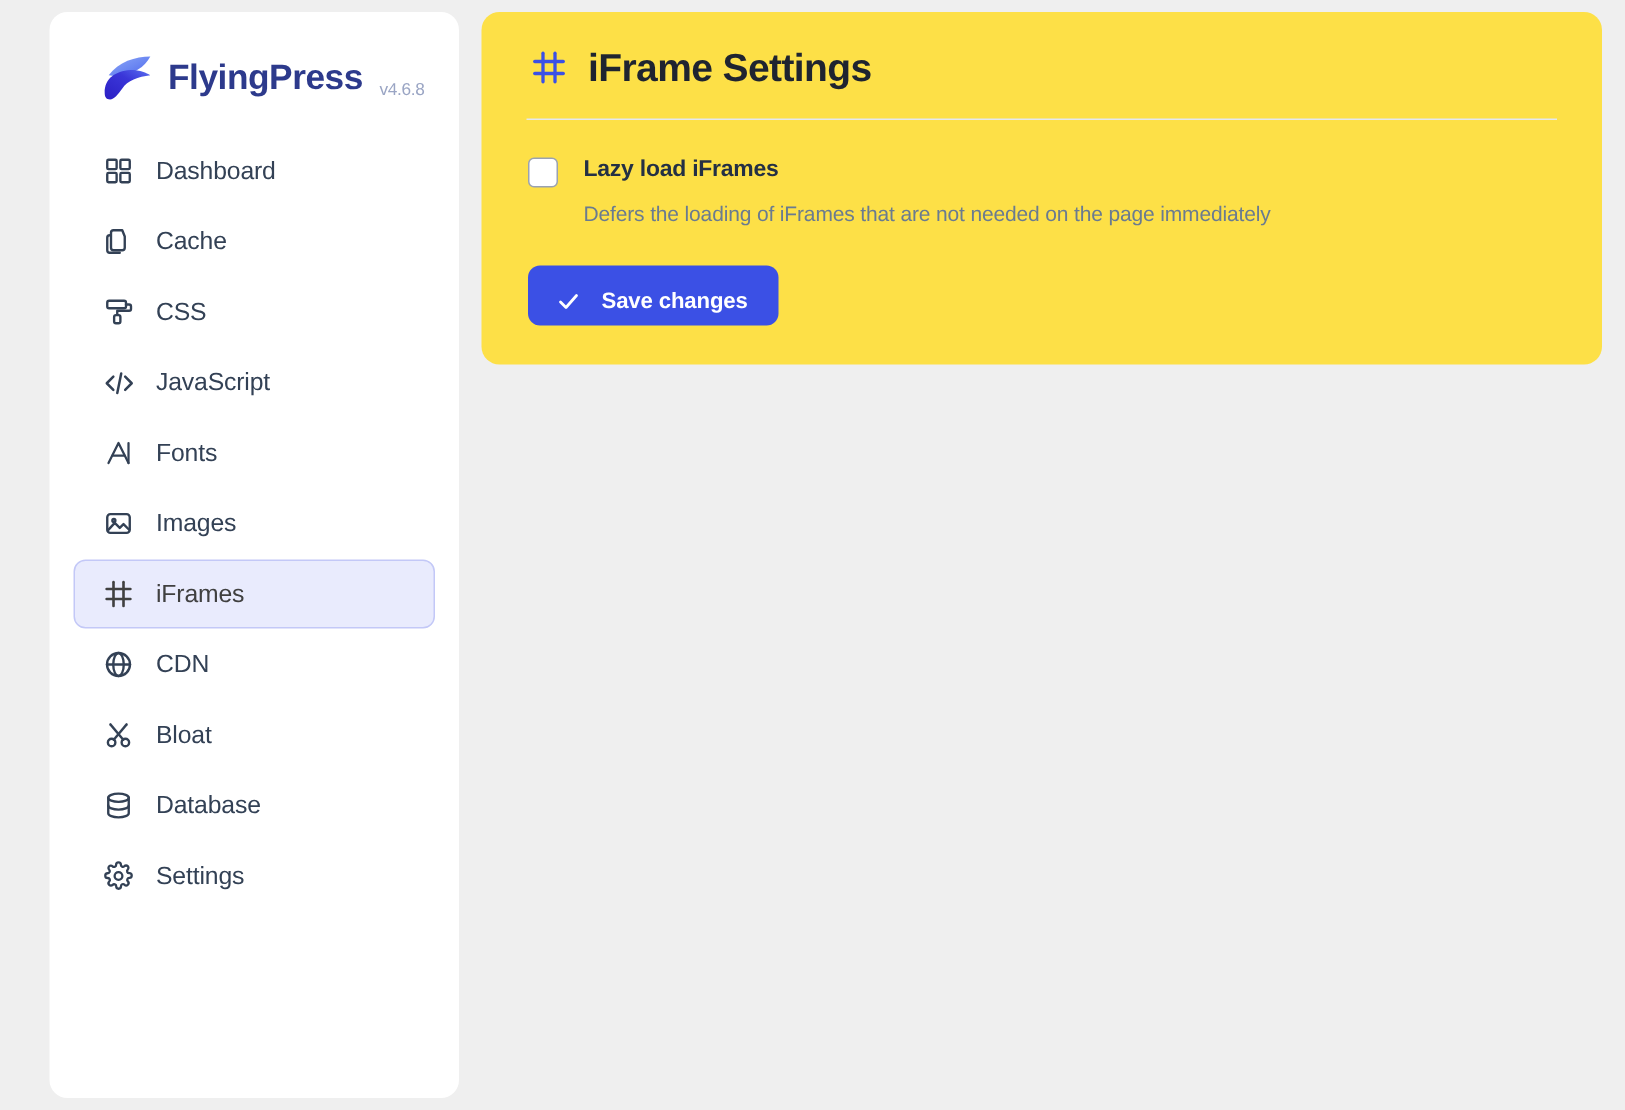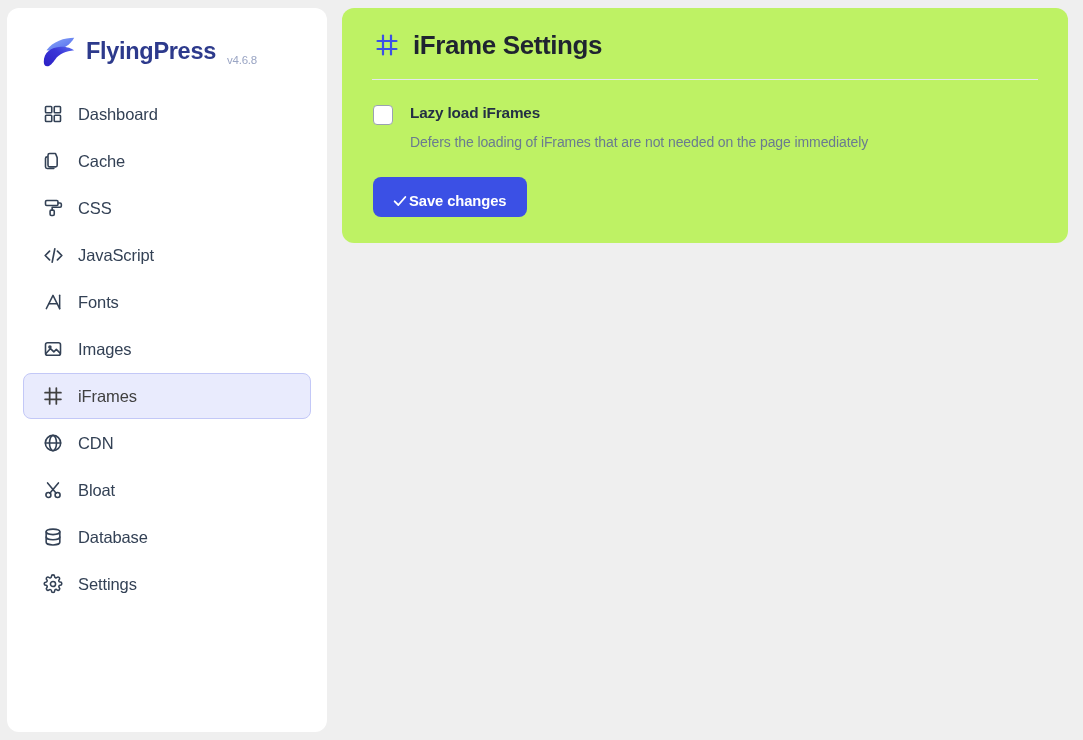--- a/index.html
+++ b/index.html
@@ -21,28 +21,29 @@
     width: 1083px;
     height: 740px;
     display: flex;
     align-items: flex-start;
     gap: 15px;
     padding: 8px 15px 8px 7px;
   }
 
   
   .sidebar {
-    width: 320px;
+    width: 273px;
     height: 724px;
     background: #ffffff;
     border-radius: 12px;
     padding: 18px 16px 16px 16px;
     flex: 0 0 auto;
     display: flex;
     flex-direction: column;
+    margin-left: 26px;
   }
 
   .brand {
     display: flex;
     align-items: center;
     gap: 9px;
     padding: 9px 4px 0 18px;
     margin-bottom: 22px;
   }
 
@@ -116,21 +117,21 @@
     color: #404040;
   }
 
   
   .main {
     flex: 1 1 auto;
     min-width: 0;
   }
 
   .card {
-    background: #bef264;
+    background: #fde047;
     border-radius: 12px;
     padding: 24px 20px 26px 20px;
   }
 
   .card-header {
     display: flex;
     align-items: center;
     gap: 14px;
     padding: 0 10px 0 12px;
     margin-bottom: 21px;
@@ -205,21 +206,21 @@
   }
 
   .save-row {
     padding: 0 10px 0 11px;
     margin-top: 25px;
   }
 
   .save-button {
     display: inline-flex;
     align-items: center;
-    gap: 1px;
+    gap: 14px;
     height: 40px;
     padding: 8px 20px 0 19px;
     background: #3b50e5;
     border: none;
     border-radius: 8px;
     color: #ffffff;
     font-size: 14.8px;
     font-weight: bold;
     font-family: "Liberation Sans", sans-serif;
     letter-spacing: -0.1px;

